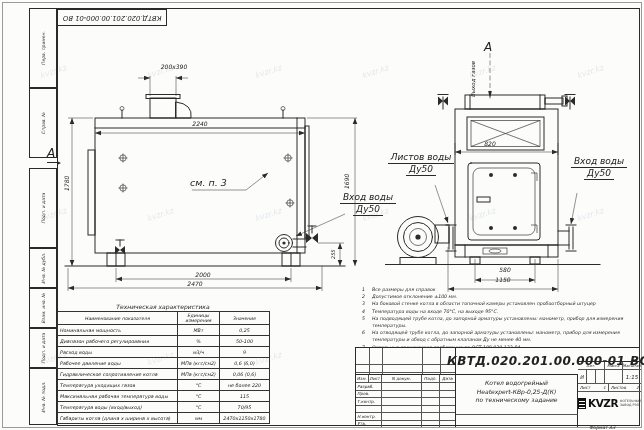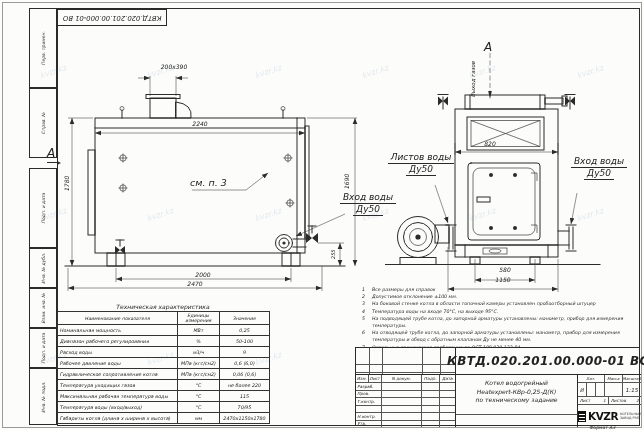--- a/index.html
+++ b/index.html
@@ -58,21 +58,21 @@
   .tb-revhead span:last-child { border-right:none; flex:1; }
   .tb-staff { left:0; top:34px; width:100px; height:45px; display:flex; flex-direction:column; border-right:1px solid #2a2a2a; }
   .tb-staff .tr { flex:1; display:flex; border-top:.6px solid #555; }
   .tb-staff .c1 { width:26px; border-right:.6px solid #555; font-size:4.1px; display:flex; align-items:center; padding-left:1.5px; }
   .tb-staff .c2 { width:40px; border-right:.6px solid #555; }
   .tb-staff .c3 { width:18px; border-right:.6px solid #555; }
   .tb-staff .c4 { flex:1; }
   .tb-doc { left:100px; top:0; width:185px; height:26px; display:flex; align-items:center; justify-content:center; font-weight:bold; font-size:12px; letter-spacing:.4px; white-space:nowrap; }
   .tb-prod { left:100px; top:26px; width:122px; height:40px; border-top:1px solid #2a2a2a; border-right:1px solid #2a2a2a; text-align:center; font-size:6px; line-height:8.5px; padding-top:4px; }
   .tb-sign { left:100px; top:66px; width:122px; height:13px; border-top:.6px solid #555; border-right:1px solid #2a2a2a; }
-  .tb-right { left:222px; top:26px; width:63px; height:53px; border-top:1px solid #2a2a2a; }
+  .tb-right { left:222px; top:13px; width:63px; height:53px; border-top:1px solid #2a2a2a; }
   .tbr-head { height:8px; display:flex; font-size:3.8px; border-bottom:.6px solid #555; }
   .tbr-head span { display:flex; align-items:center; justify-content:center; border-right:.6px solid #555; }
   .tbr-head span:last-child { border-right:none; }
   .tbr-val { height:14px; display:flex; border-bottom:.6px solid #555; }
   .litc { width:9px; border-right:.6px solid #555; display:flex; align-items:center; justify-content:center; font-size:5px; }
   .massc { width:18px; border-right:.6px solid #555; }
   .scalec { flex:1; display:flex; align-items:center; justify-content:center; font-size:5.5px; }
   .tbr-sheet { height:8px; display:flex; font-size:4.1px; border-bottom:.6px solid #555; }
   .tbr-sheet .sh { display:flex; align-items:center; justify-content:space-between; padding:0 2px; }
   .tbr-sheet .shl { width:31px; border-right:.6px solid #555; }

